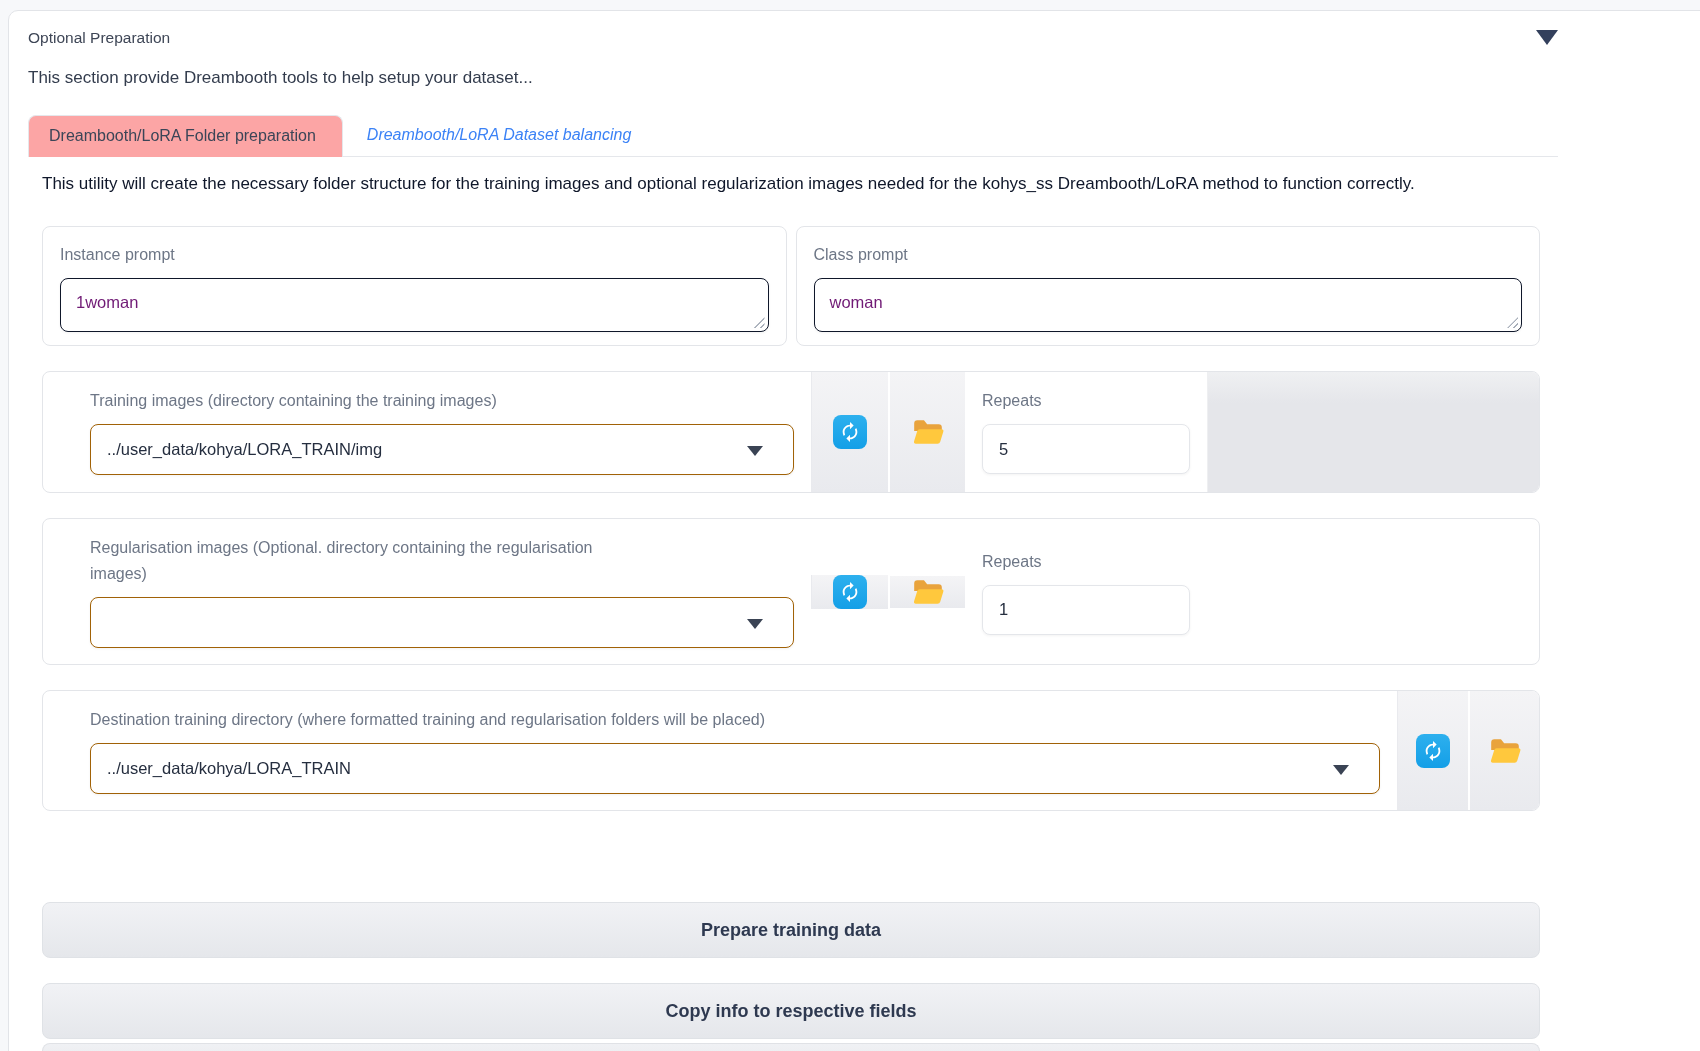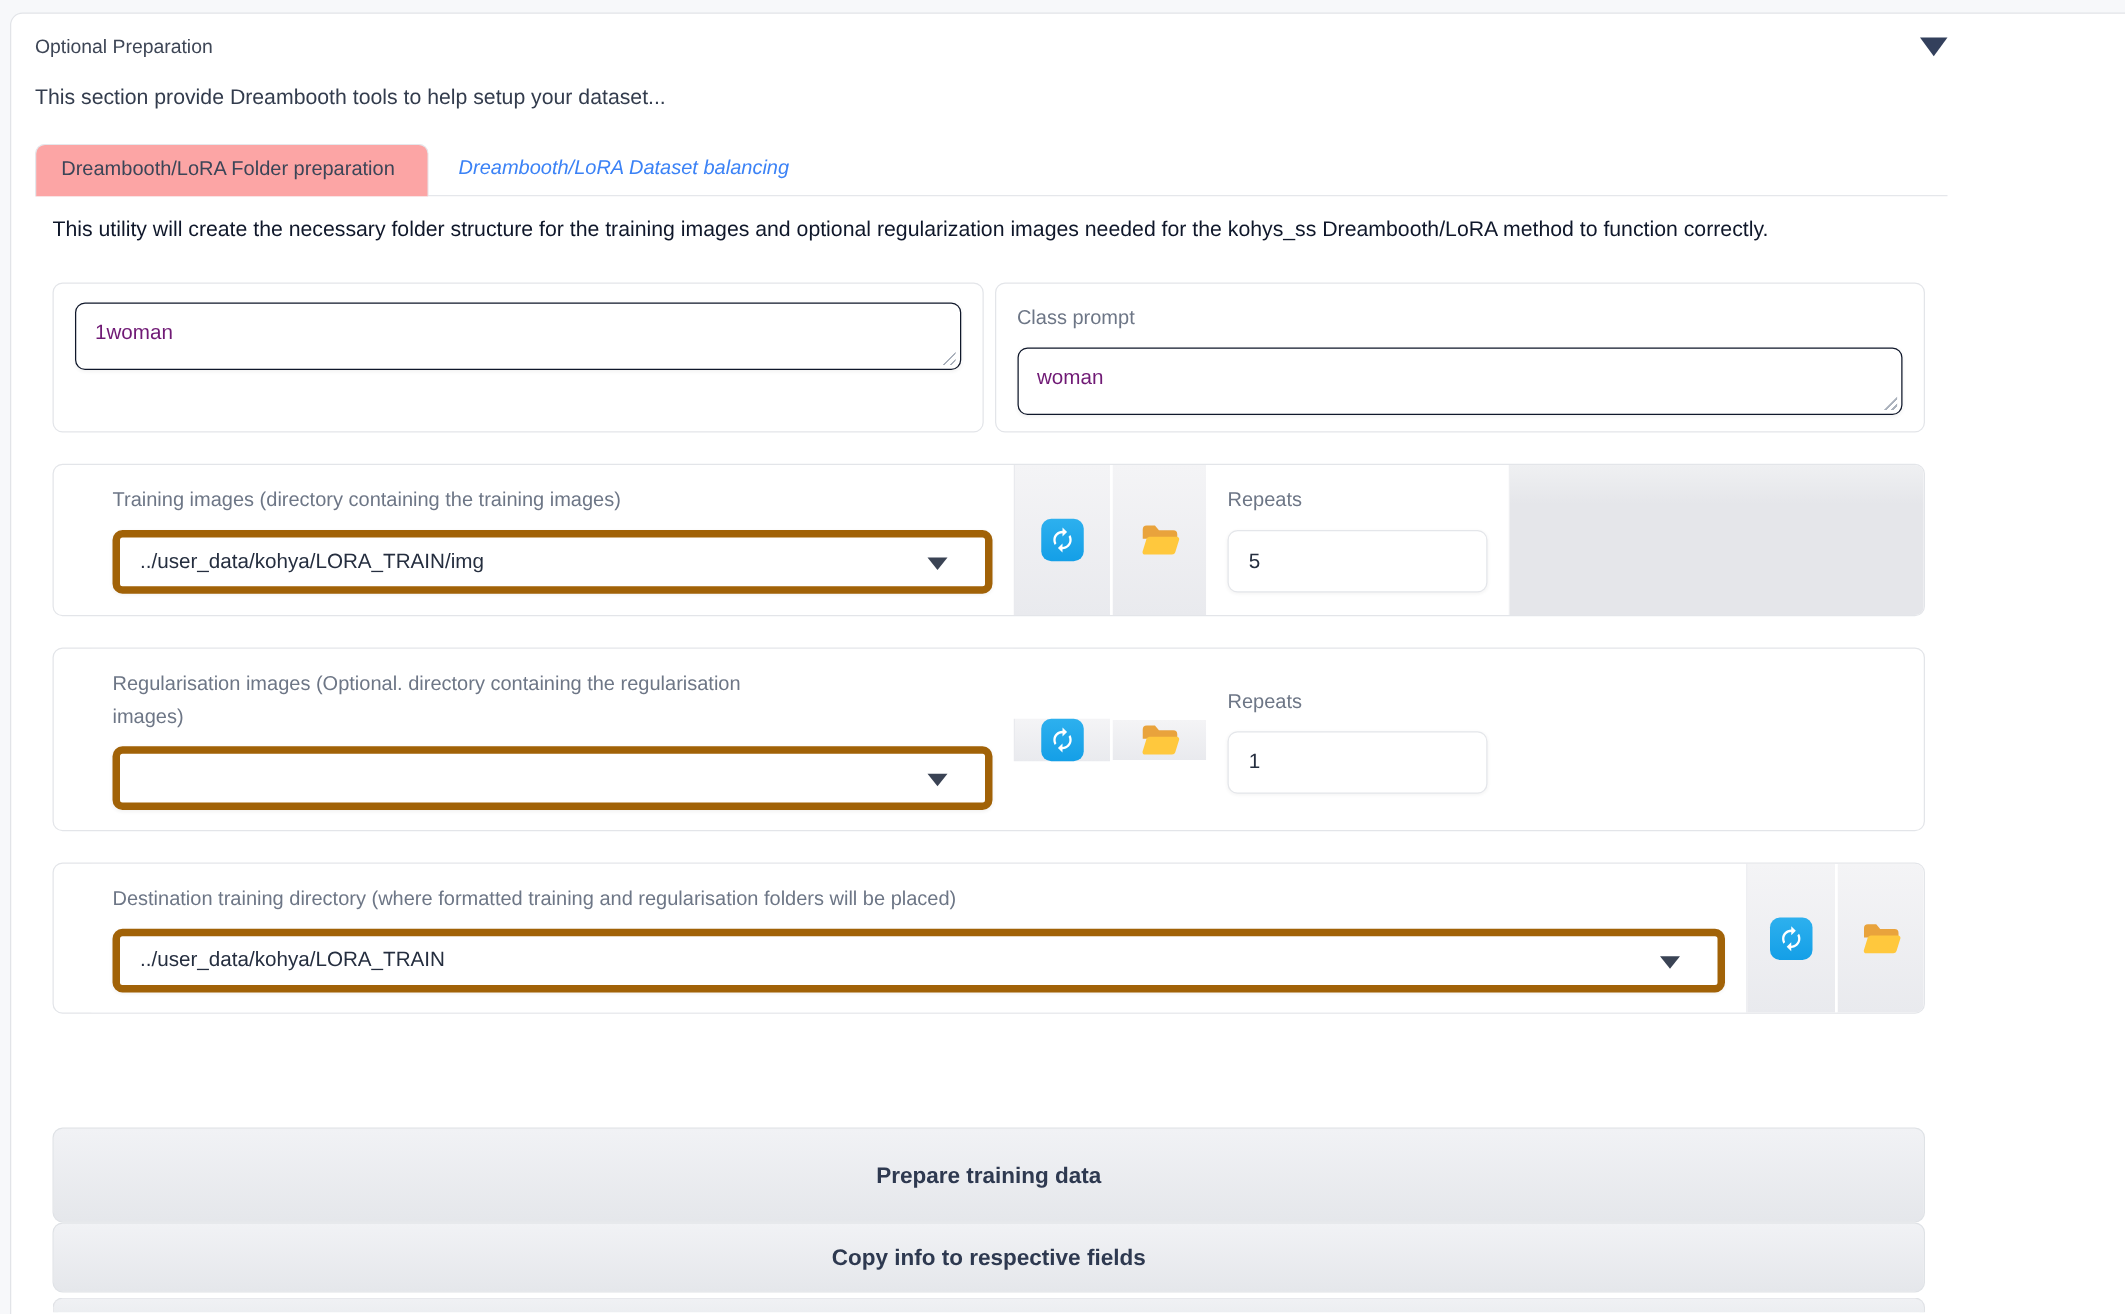--- a/index.html
+++ b/index.html
@@ -74,21 +74,21 @@
     background: repeating-linear-gradient(-45deg, transparent 0 2.5px, #a9b0bb 2.5px 4px);
     clip-path: polygon(100% 0, 0 100%, 100% 100%);
   }
 
   
   .io-row { display: flex; align-items: stretch; margin-bottom: 25px; padding-left: 30px; }
   .sec-main { width: 738px; padding: 16px 17px; background: #fff; }
   .sec-main.grow { flex: 1; }
   .dropdown {
     position: relative; height: 51px; width: 100%;
-    border: 6px solid #a16207; border-radius: 8px;
+    border: 1px solid #a16207; border-radius: 8px;
     background: #fff; box-shadow: 0 1px 3px rgba(0,0,0,.05);
     display: flex; align-items: center;
     padding: 0 56px 0 16px; cursor: pointer;
   }
   .dd-value { font-size: 16.5px; color: #252e3f; white-space: nowrap; overflow: hidden; }
   .dd-arrow {
     position: absolute; right: 30px; top: 50%; margin-top: -4px;
     width: 0; height: 0;
     border-left: 8px solid transparent;
     border-right: 8px solid transparent;
@@ -126,27 +126,27 @@
     background: linear-gradient(180deg, #eff0f2 0%, #e5e6ea 26%);
     border-left: 1px solid #eeeff1;
   }
   .row-train { height: 122px; }
   .row-reg { height: 147px; align-items: center; }
   .row-reg .field-label { max-width: 560px; }
   .io-row.dest { height: 121px; margin-bottom: 91px; }
 
   
   .big-btn {
-    width: 100%; height: 76px;
+    width: 100%; height: 56px;
     border: 1px solid #dfe2e6; border-radius: 8px;
     background: linear-gradient(180deg, #f1f2f5 0%, #e5e7eb 100%);
     font-family: "Liberation Sans", sans-serif;
     font-weight: bold; font-size: 18px; color: #2e3950;
     display: flex; align-items: center; justify-content: center;
-    cursor: pointer; 
+    cursor: pointer; margin-bottom: 25px;
   }
   .big-btn.copy { height: 56px; margin-bottom: 4px; }
   .btn-cut {
     width: 100%; height: 12px;
     border: 1px solid #e0e2e6; border-bottom: none;
     border-radius: 8px 8px 0 0;
     background: linear-gradient(180deg, #f0f1f4 0%, #eceef1 100%);
     cursor: pointer;
   }
 </style>
@@ -169,20 +169,21 @@
         <div class="tab inactive">Dreambooth/LoRA Dataset balancing</div>
       </div>
 
       <div class="tab-content">
         <p class="desc">This utility will create the necessary folder structure for the training images and optional regularization images needed for the kohys_ss Dreambooth/LoRA method to function correctly.</p>
 
         <div class="content-col">
 
           <div class="prompts">
             <div class="box prompt-box">
+              <label class="field-label">Instance prompt</label>
               <div class="ta-wrap">
                 <textarea spellcheck="false" style="">1woman</textarea>
                 <span class="resize-handle"></span>
               </div>
             </div>
             <div class="box prompt-box">
               <label class="field-label">Class prompt</label>
               <div class="ta-wrap">
                 <textarea spellcheck="false" style="">woman</textarea>
                 <span class="resize-handle"></span>

